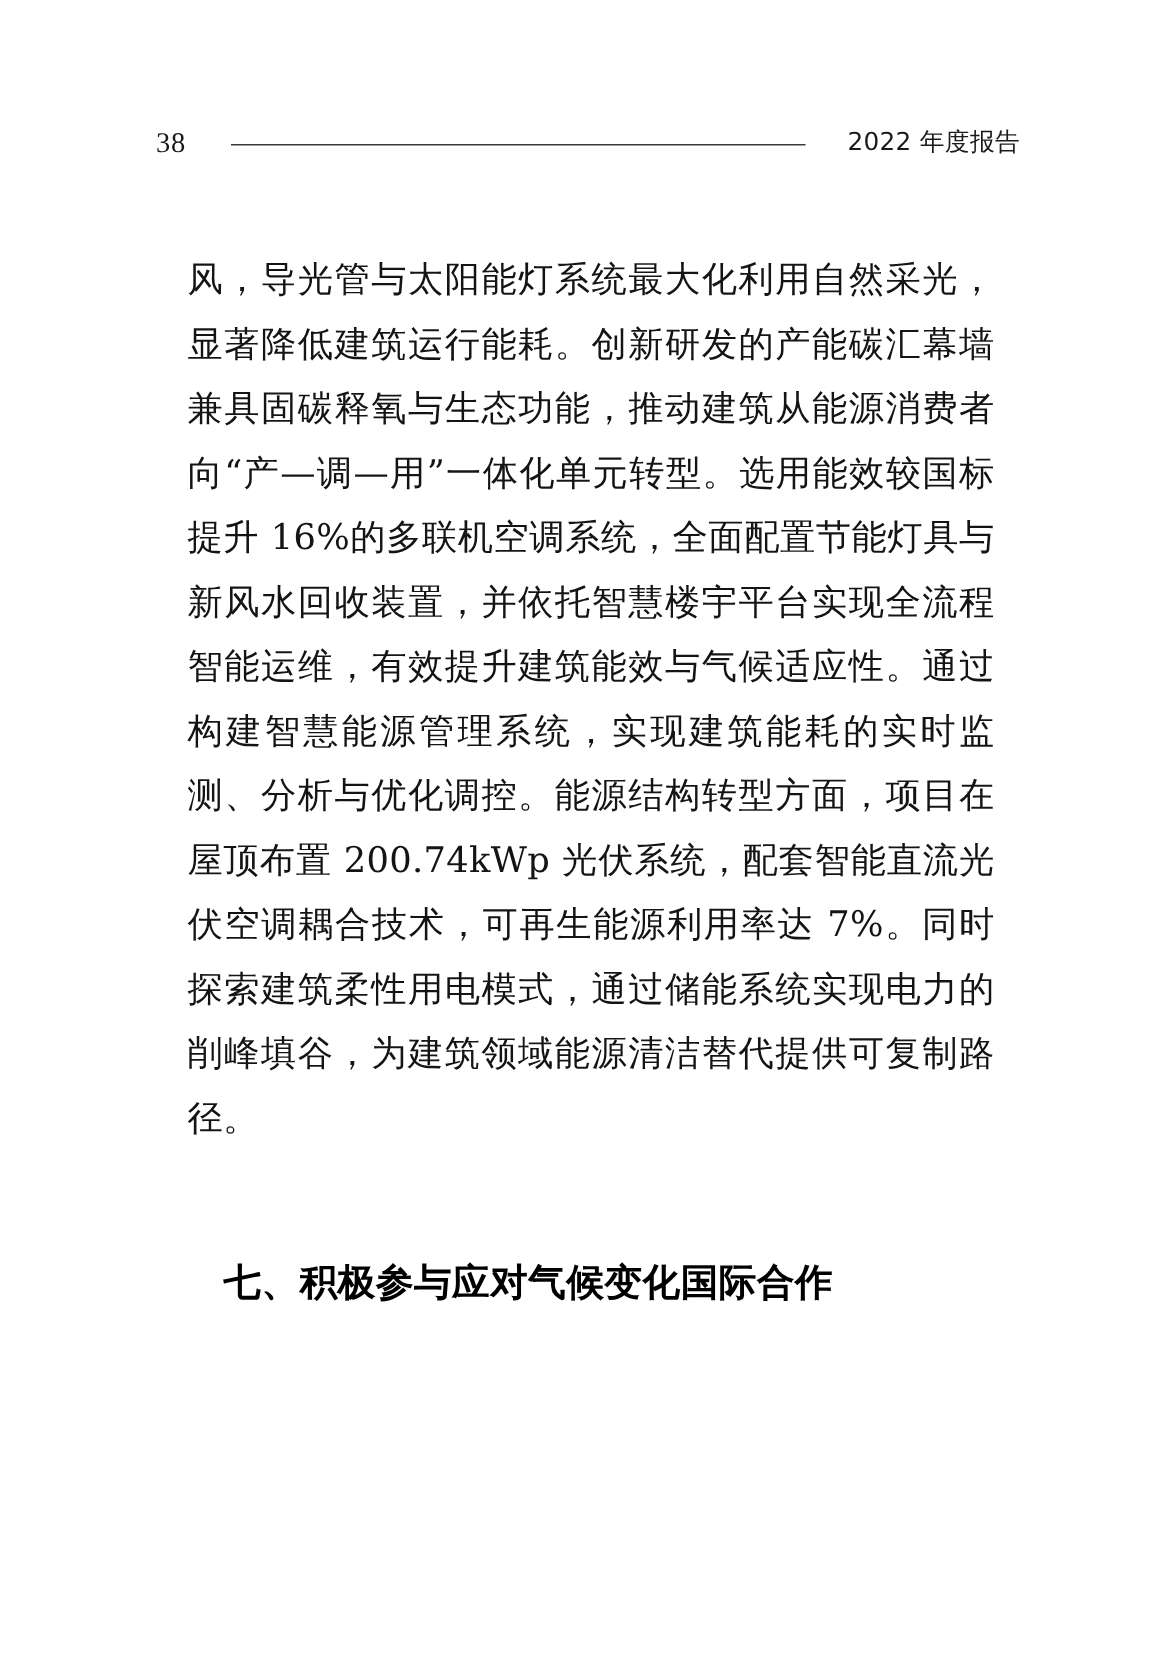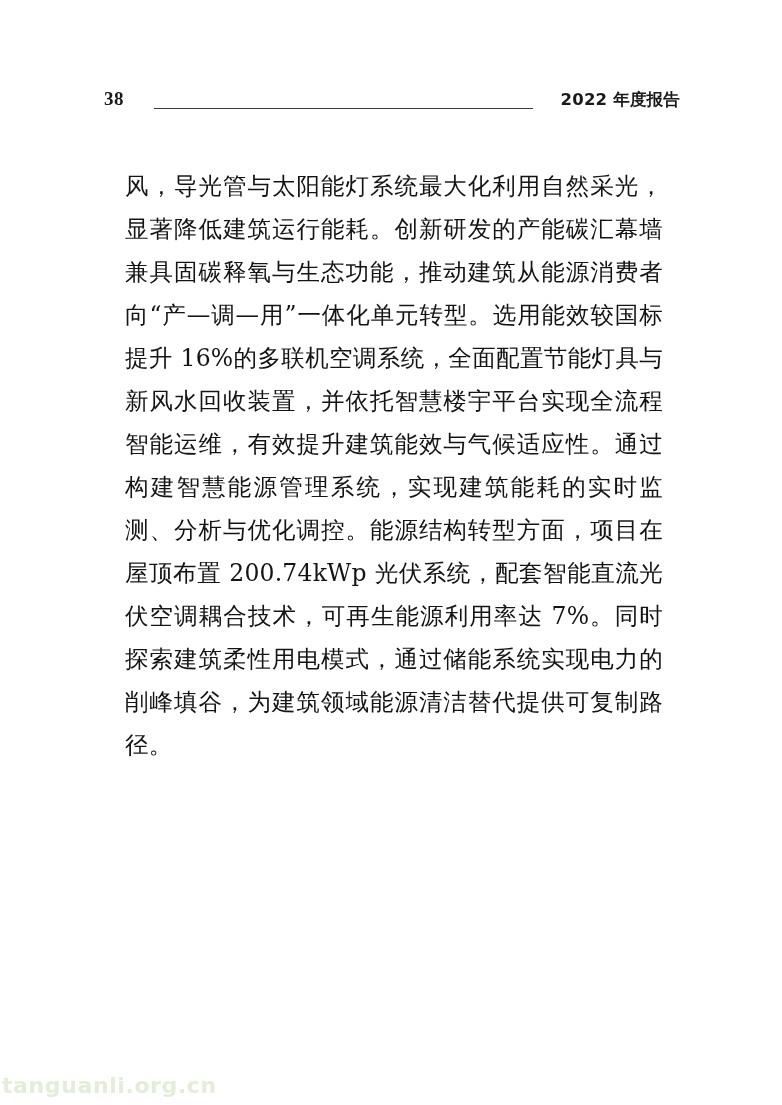--- a/index.html
+++ b/index.html
@@ -24,23 +24,22 @@
   }
 
   
   .page-header {
     position: absolute;
     left: 104px;
     top: 82px;
     width: 576px;
     height: 26px;
     display: flex;
-    align-items: flex-end;
+    align-items: center;
     gap: 16px;
-    font-weight: bold;
   }
   .header-page-number {
     font-family: "Liberation Serif", "DejaVu Serif", serif;
     font-size: 19px;
     color: #1a1a1a;
     line-height: 1;
     letter-spacing: 0.5px;
     white-space: nowrap;
   }
   .header-rule {
@@ -125,21 +124,21 @@
     <span class="header-rule"></span>
     <span class="header-doc-title">2022 年度报告</span>
   </div>
 
   <div class="content">
 
     <p class="body-paragraph">风，导光管与太阳能灯系统最大化利用自然采光，显著降低建筑运行能耗。创新研发的产能碳汇幕墙兼具固碳释氧与生态功能，推动建筑从能源消费者向“产—调—用”一体化单元转型。选用能效较国标提升 16%的多联机空调系统，全面配置节能灯具与新风水回收装置，并依托智慧楼宇平台实现全流程智能运维，有效提升建筑能效与气候适应性。通过构建智慧能源管理系统，实现建筑能耗的实时监测、分析与优化调控。能源结构转型方面，项目在屋顶布置 200.74kWp 光伏系统，配套智能直流光伏空调耦合技术，可再生能源利用率达 7%。同时探索建筑柔性用电模式，通过储能系统实现电力的削峰填谷，为建筑领域能源清洁替代提供可复制路径。</p>
 
     <div class="gap-before-heading"></div>
 
+    <h2 class="section-heading">七、积极参与应对气候变化国际合作</h2>
 
     <div class="gap-after-heading"></div>
 
 
   </div>
 
-  <div class="watermark">tanguanli.org.cn</div>
 
 </div>
 
 </body></html>

